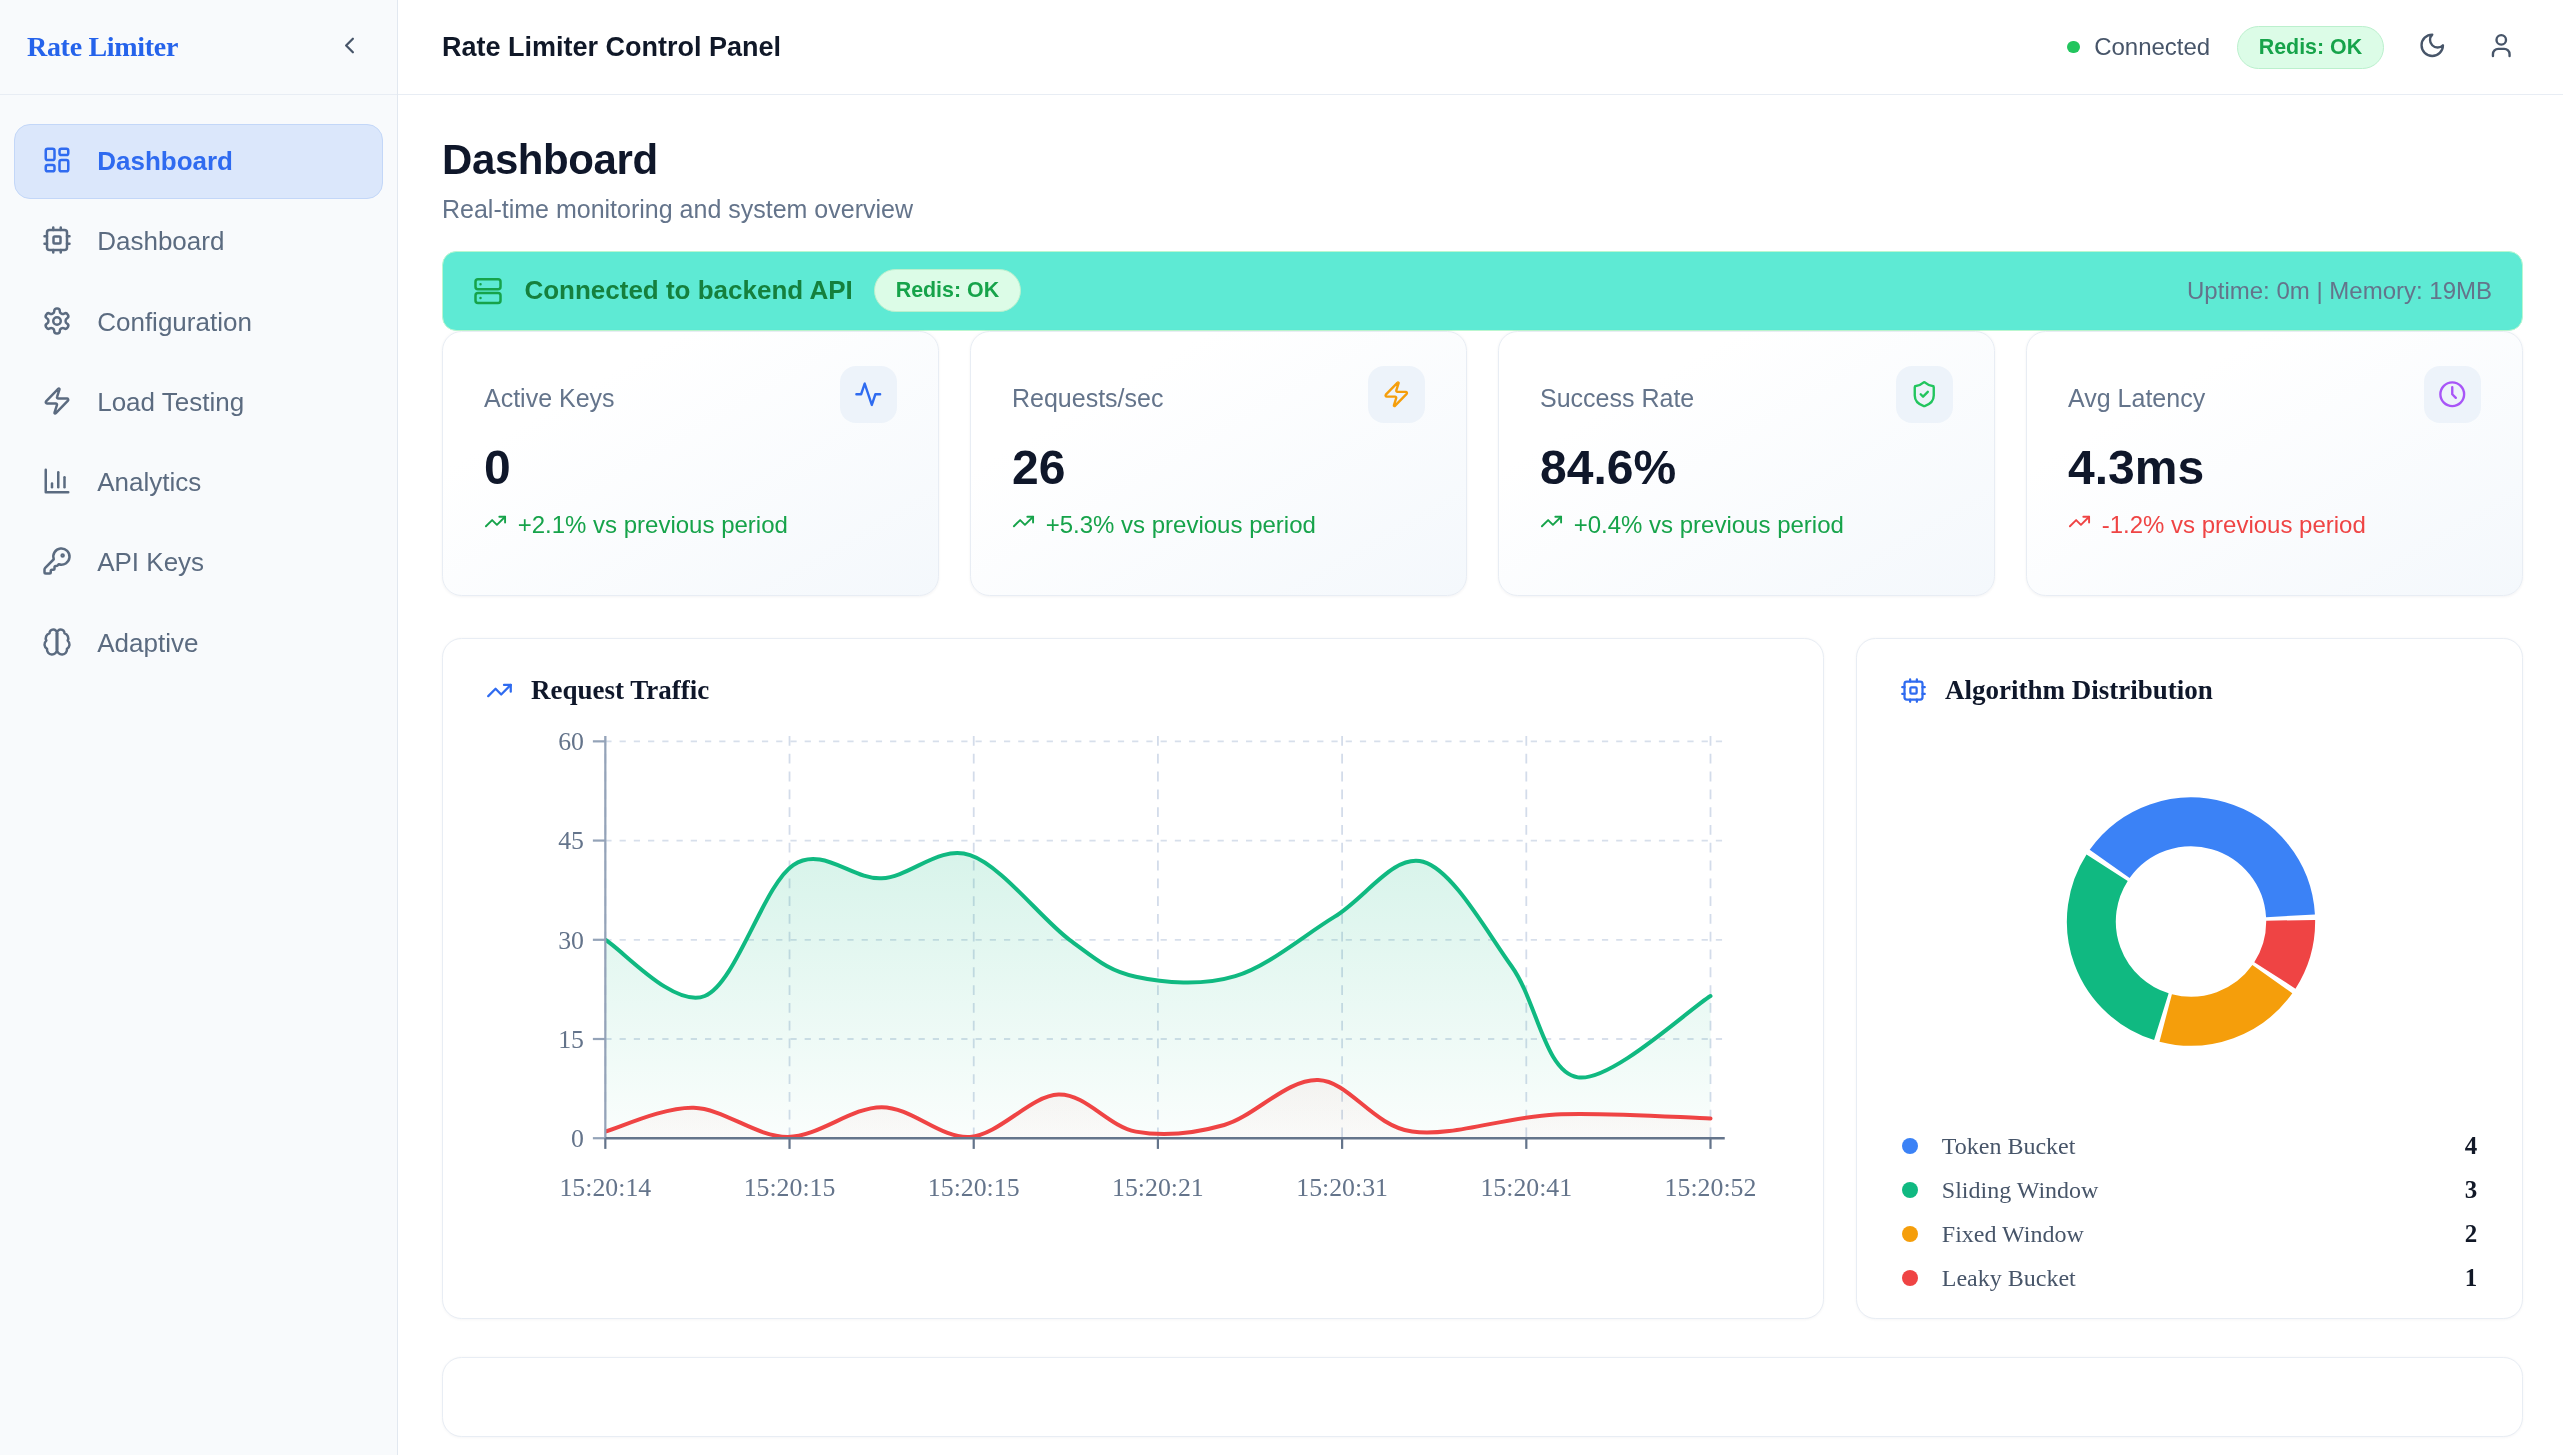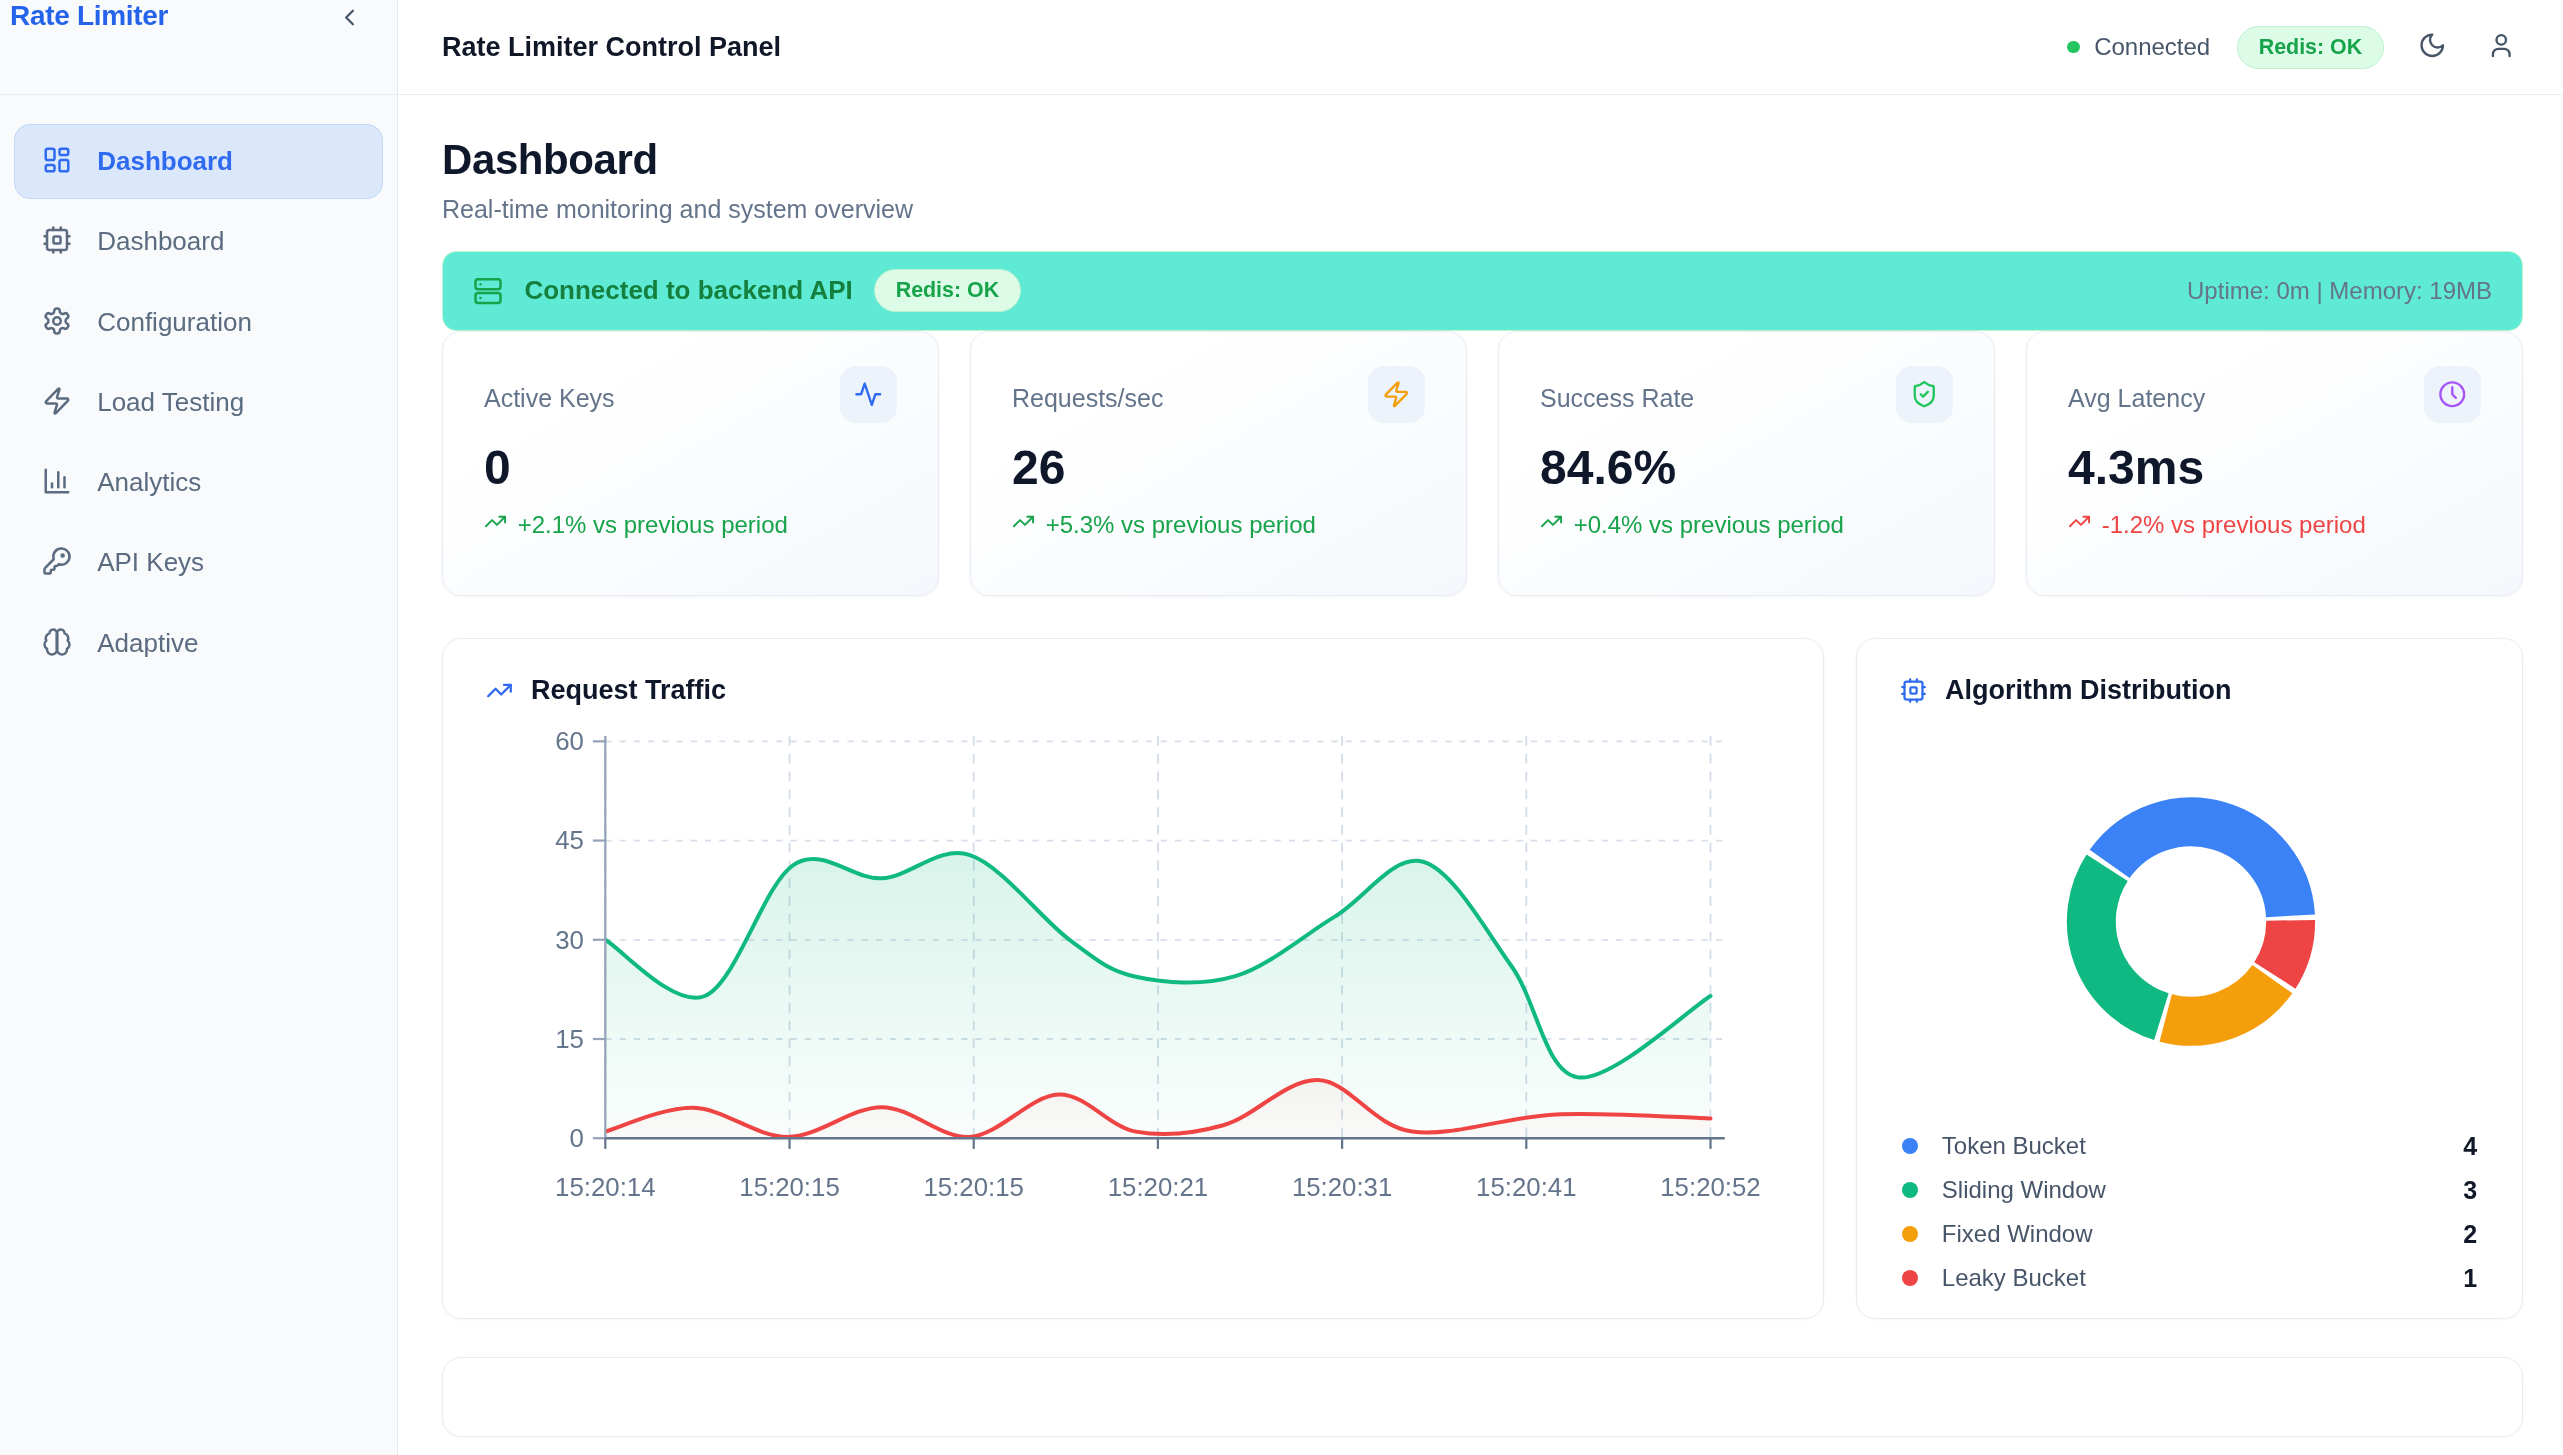--- a/index.html
+++ b/index.html
@@ -1,21 +1,21 @@
 <!DOCTYPE html>
 <html style="font-size:14.2px"><head>
 <meta charset="utf-8">
 <style>
   html,body{margin:0;padding:0;background:#ffffff;}
   body{width:2563px;height:1456px;overflow:hidden;font-family:"Liberation Sans","DejaVu Sans",sans-serif;color:#0f172a;}
   .app{width:2563px;height:1456px;display:grid;grid-template-columns:398px 1fr;grid-template-rows:95px 1fr;}
 
   
   .sidebar{grid-row:1 / span 2;background:#f8fafc;border-right:1.3px solid #e2e8f0;display:flex;flex-direction:column;}
-  .sb-head{height:95px;box-sizing:border-box;border-bottom:1.3px solid #e8edf4;display:flex;align-items:flex-start;justify-content:space-between;padding:0 30px 0 10px;}
+  .sb-head{height:95px;box-sizing:border-box;border-bottom:1.3px solid #e8edf4;display:flex;align-items:center;justify-content:space-between;padding:0 30px 0 27px;font-family:Liberation Serif, serif;}
   .brand{font-size:28px;font-weight:700;color:#2563eb;letter-spacing:-0.3px;}
   .collapse-btn{background:none;border:none;cursor:pointer;color:#475569;padding:3.6px;display:flex;}
   .collapse-btn svg{width:27px;height:27px;}
   .nav{padding:29px 14.2px;display:flex;flex-direction:column;gap:5.3px;}
   .nav-item{display:flex;align-items:center;gap:25px;height:73px;padding:0 0 0 27px;border-radius:16px;border:1.3px solid transparent;color:#5b6b80;cursor:pointer;}
   .nav-item svg{width:30px;height:30px;flex:0 0 auto;}
   .nav-item .nav-label{font-size:26px;font-weight:500;}
   .nav-item.active{background:#dbe7fb;border-color:#c3d7f8;color:#2f6bf0;}
   .nav-item.active .nav-label{font-weight:600;}
 
@@ -46,21 +46,21 @@
   .stat-top{display:flex;align-items:flex-start;justify-content:space-between;}
   .stat-label{font-size:25px;font-weight:500;color:#64748b;margin-top:18px;}
   .chip{width:57px;height:57px;border-radius:16px;background:#edf3fa;display:flex;align-items:center;justify-content:center;}
   .chip svg{width:28.5px;height:28.5px;}
   .stat-value{font-size:48px;font-weight:800;color:#0f172a;margin-top:21.4px;line-height:1;}
   .delta{margin-top:18px;display:flex;align-items:center;gap:10.7px;font-size:24px;font-weight:500;}
   .delta svg{width:23px;height:23px;}
   .delta.up{color:#16a34a;}
   .delta.down{color:#ef4444;}
 
-  .charts{margin-top:42px;display:grid;grid-template-columns:1fr 667px;gap:32px;}
+  .charts{margin-top:42px;display:grid;grid-template-columns:1fr 667px;gap:32px;font-family:Liberation Serif, serif;}
   .card{background:#ffffff;border:1.3px solid #e8edf4;border-radius:19.6px;box-sizing:border-box;box-shadow:0 0.9px 2.7px rgba(15,23,42,.04);}
   .chart-card{height:681px;padding:36px 43px;}
   .card-title{display:flex;align-items:center;gap:18px;}
   .card-title .icon{color:#2f6bf0;display:flex;}
   .card-title .icon svg{width:27px;height:27px;}
   .card-title .t{font-size:27px;font-weight:700;color:#0f172a;}
   #line-chart{display:block;margin-top:14.2px;width:100%;height:525px;}
   #donut-chart{display:block;margin:18px auto 0;width:582px;height:388px;}
   .legend{margin-top:12.5px;padding:0 1.8px;}
   .legend-row{display:flex;align-items:center;height:44px;}

